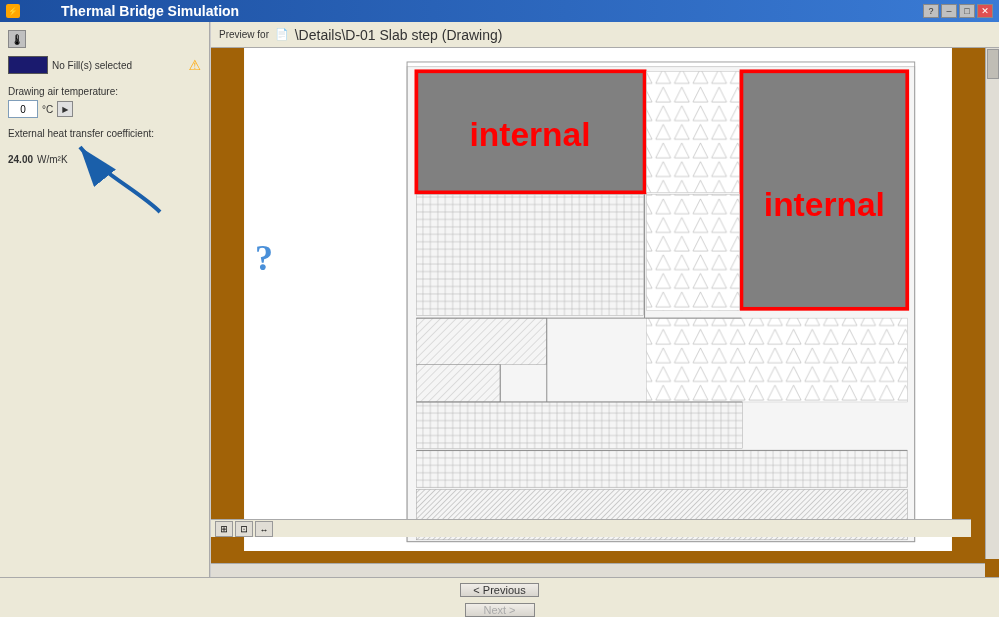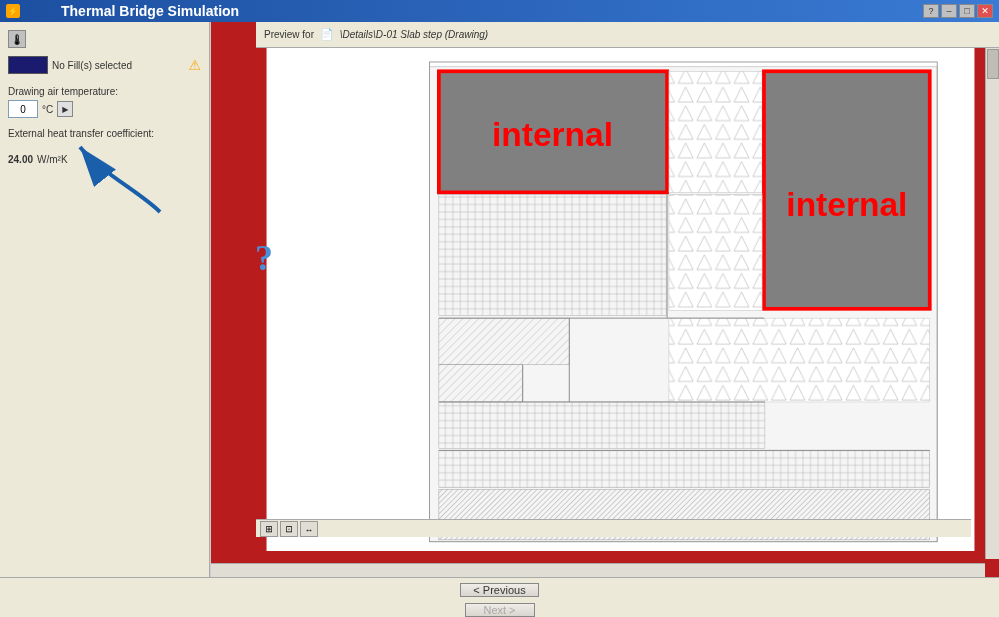--- a/index.html
+++ b/index.html
@@ -194,48 +194,46 @@
       color: #4a90d9;
       font-weight: bold;
       font-family: serif;
       pointer-events: none;
       z-index: 10;
     }
 
     
     .right-panel {
       flex: 1;
-      background: #b91c1c;
+      background: #a16207;
       display: flex;
       flex-direction: column;
       border-left: 1px solid #ccc;
       position: relative;
-      padding-left: 45px;
     }
     .preview-header {
       background: #ece9d8;
       border-bottom: 1px solid #aaa;
       padding: 4px 8px;
       display: flex;
       align-items: center;
       gap: 6px;
       height: 26px;
     }
     .preview-label {
       font-size: 10px;
       color: #333;
     }
     .preview-file-icon {
       font-size: 11px;
       color: #555;
     }
     .preview-path {
-      font-size: 10px;
-      color: #333;
-      font-style: italic;
+      font-size: 14px;
+      color: #333;
     }
     .preview-scrollbar-v {
       position: absolute;
       right: 0;
       top: 26px;
       width: 14px;
       height: calc(100% - 26px - 18px);
       background: #e0ddd5;
       border-left: 1px solid #aaa;
     }

